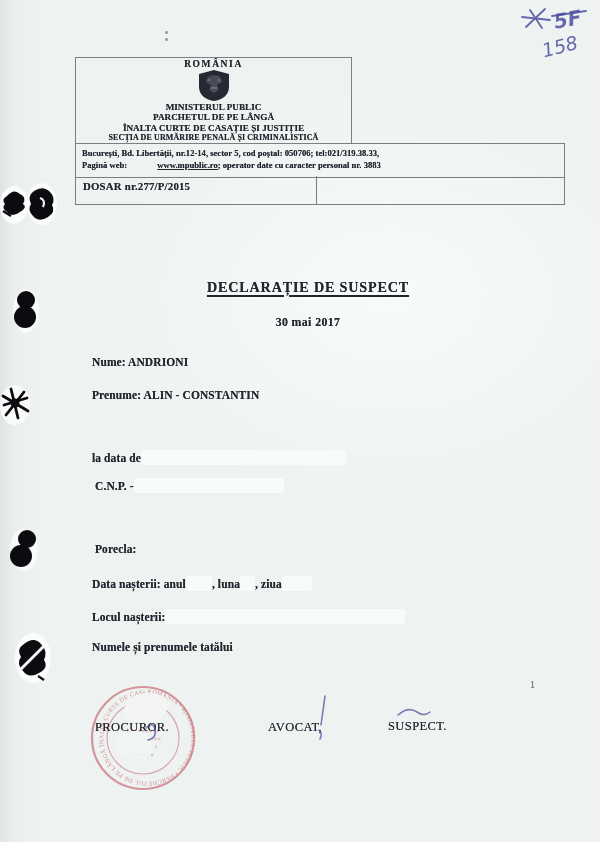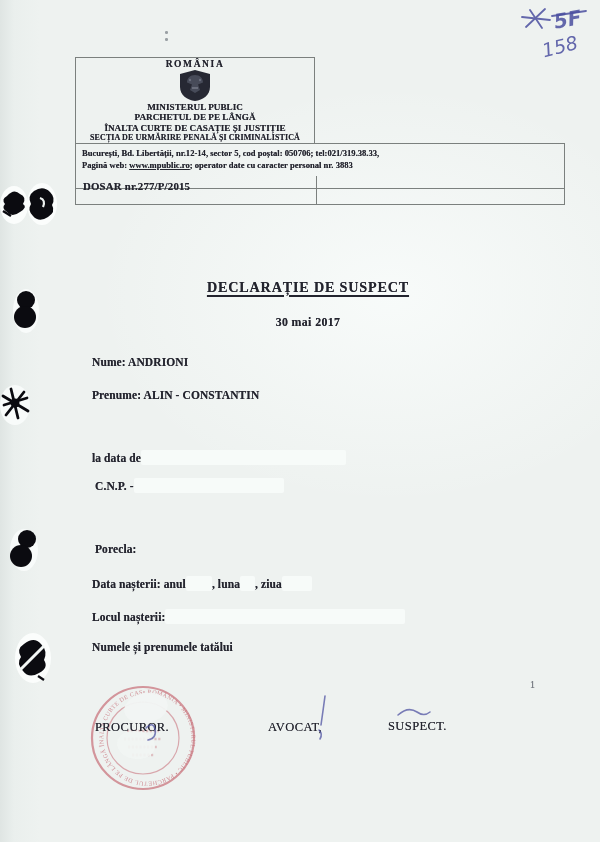--- a/index.html
+++ b/index.html
@@ -9,33 +9,33 @@
       radial-gradient(ellipse 420px 300px at 65% 35%, rgba(250,253,252,.8) 0%, rgba(250,253,252,0) 70%),
       linear-gradient(90deg, #dfe5e3 0px, #eaefed 14px, #eef2f0 40px, #eef2f0 100%);
     font-family:"Liberation Serif", serif;
     color:#23242e;
   }
   .page *{box-sizing:border-box;}
   .txt{ text-shadow:0 0 .6px rgba(35,36,46,.65); }
 
   
   .org-box{
-    position:absolute; left:75px; top:57px; width:240px; height:86px;
+    position:absolute; left:75px; top:57px; width:277px; height:86px;
     border:1px solid #7b807e; border-bottom:none; text-align:center; padding-top:1px;
   }
   .country{font-size:9.5px; font-weight:bold; letter-spacing:1.6px; line-height:10px;}
   .arms{display:block; margin:0 auto; }
   .org-line{font-size:9.2px; font-weight:bold; line-height:10.4px; white-space:nowrap;}
   .org-line.sm{font-size:8px; letter-spacing:.1px;}
   .addr-box{
-    position:absolute; left:75px; top:143px; width:490px; height:46px;
+    position:absolute; left:75px; top:143px; width:490px; height:35px;
     border:1px solid #7b807e; padding:3px 4px 0 6px;
     font-size:8.6px; font-weight:bold; line-height:12px; white-space:nowrap;
   }
-  .addr-link{text-decoration:underline;}
+  .addr-link{text-decoration:underline;margin-left:28px;}
   .dosar-box{
     position:absolute; left:75px; top:176px; width:490px; height:29px;
     border:1px solid #7b807e; border-top:none;padding-left:40px;
   }
   .dosar-divider{position:absolute; left:240px; top:0; width:1px; height:100%; background:#7b807e;}
   .dosar-text{position:absolute; left:7px; top:4px; font-size:10.8px; font-weight:bold; letter-spacing:.2px;}
 
   
   .title-wrap{position:absolute; left:8px; top:279px; width:600px; text-align:center;}
   .doc-title{

